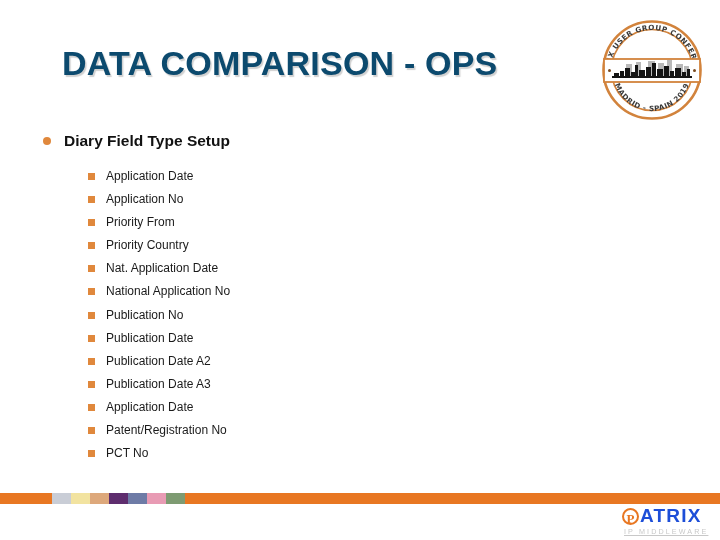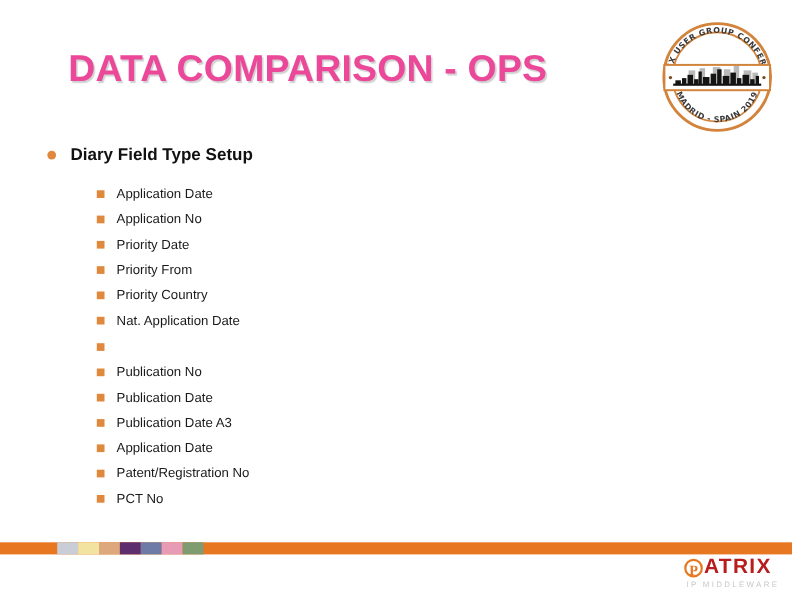--- a/index.html
+++ b/index.html
@@ -19,21 +19,21 @@
   }
 
   
   .title {
     position: absolute;
     left: 62px;
     top: 44px;
     width: 510px;
     font-size: 34px;
     font-weight: bold;
-    color: #ec4899;
+    color: #0c4a6e;
     letter-spacing: 0.2px;
     text-shadow: 1.5px 1.5px 1px rgba(150,150,150,0.45);
     white-space: nowrap;
   }
 
   
   .seal {
     position: absolute;
     left: 596px;
     top: 14px;
@@ -130,30 +130,31 @@
     font-weight: bold;
     line-height: 17px;
     text-align: center;
     box-sizing: border-box;
     margin-right: 1px;
     font-family: "Liberation Serif", serif;
   }
   .brand-name {
     font-size: 19px;
     font-weight: bold;
-    color: #b91c1c;
+    color: #1d4ed8;
     letter-spacing: 1.2px;
     line-height: 20px;
   }
   .brand-tag {
     font-size: 7.2px;
     color: #c8c8c8;
     letter-spacing: 2.1px;
     margin-top: 1px;
     margin-left: 2px;
+    text-decoration: underline;
   }
 </style>
 </head>
 <body>
 
 <div class="slide">
 
   <div class="title">DATA COMPARISON - OPS</div>
 
   <div class="seal">
@@ -226,44 +227,45 @@
       <li class="lvl2">
         <span class="sq"></span>
         <span>Application Date</span>
       </li>
       <li class="lvl2">
         <span class="sq"></span>
         <span>Application No</span>
       </li>
       <li class="lvl2">
         <span class="sq"></span>
-        <span>Priority Date</span>
-      </li>
-      <li class="lvl2">
-        <span class="sq"></span>
         <span>Priority From</span>
       </li>
       <li class="lvl2">
         <span class="sq"></span>
         <span>Priority Country</span>
       </li>
       <li class="lvl2">
         <span class="sq"></span>
         <span>Nat. Application Date</span>
       </li>
       <li class="lvl2">
         <span class="sq"></span>
+        <span>National Application No</span>
       </li>
       <li class="lvl2">
         <span class="sq"></span>
         <span>Publication No</span>
       </li>
       <li class="lvl2">
         <span class="sq"></span>
         <span>Publication Date</span>
+      </li>
+      <li class="lvl2">
+        <span class="sq"></span>
+        <span>Publication Date A2</span>
       </li>
       <li class="lvl2">
         <span class="sq"></span>
         <span>Publication Date A3</span>
       </li>
       <li class="lvl2">
         <span class="sq"></span>
         <span>Application Date</span>
       </li>
       <li class="lvl2">

